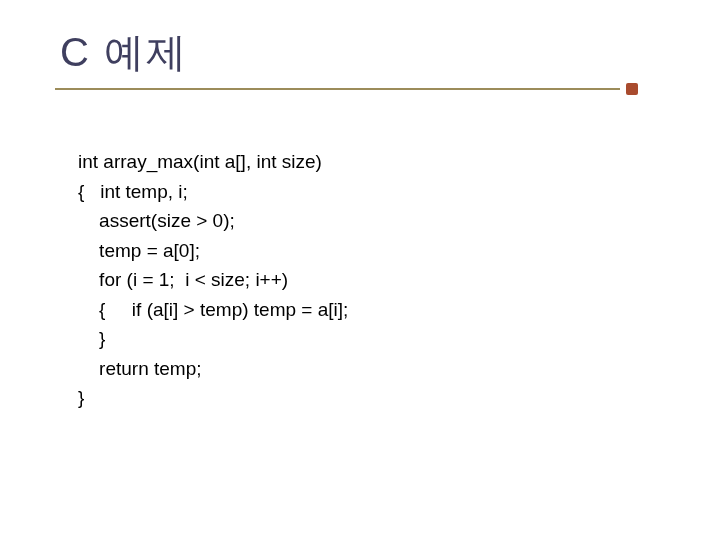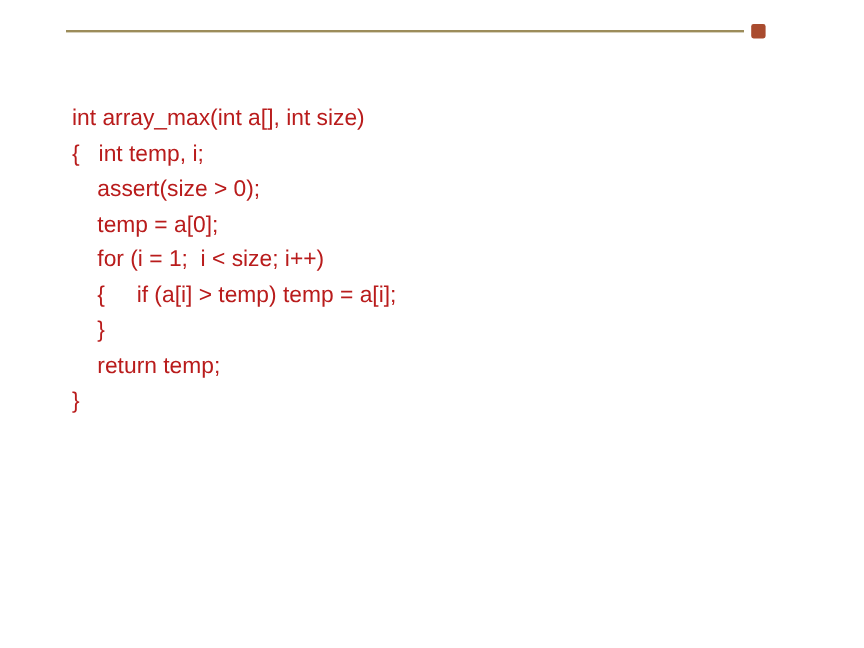--- a/index.html
+++ b/index.html
@@ -41,32 +41,36 @@
     position: absolute;
     right: -18px;
     top: -5px;
     width: 12px;
     height: 12px;
     background: #a94b2e;
     border-radius: 2px;
   }
   .code-block {
     margin-top: 28px;
+    margin-left: 18px;
     font-family: "Tahoma", "Arial", sans-serif;
     font-size: 19px;
     line-height: 1.55;
-    color: #b91c1c;
+    color: #000000;
     white-space: pre;
   }
 </style>
 </head>
 <body>
 
 <div class="slide">
 
+  <div class="title-row">
+    <div class="title">C 예제</div>
+  </div>
 
   <div class="divider"></div>
 
   <div class="code-block">
 <span>int array_max(int a[], int size)</span>
 <span>{   int temp, i;</span>
 <span>    assert(size &gt; 0);</span>
 <span>    temp = a[0];</span>
 <span>    for (i = 1;  i &lt; size; i++)</span>
 <span>    {     if (a[i] &gt; temp) temp = a[i];</span>

